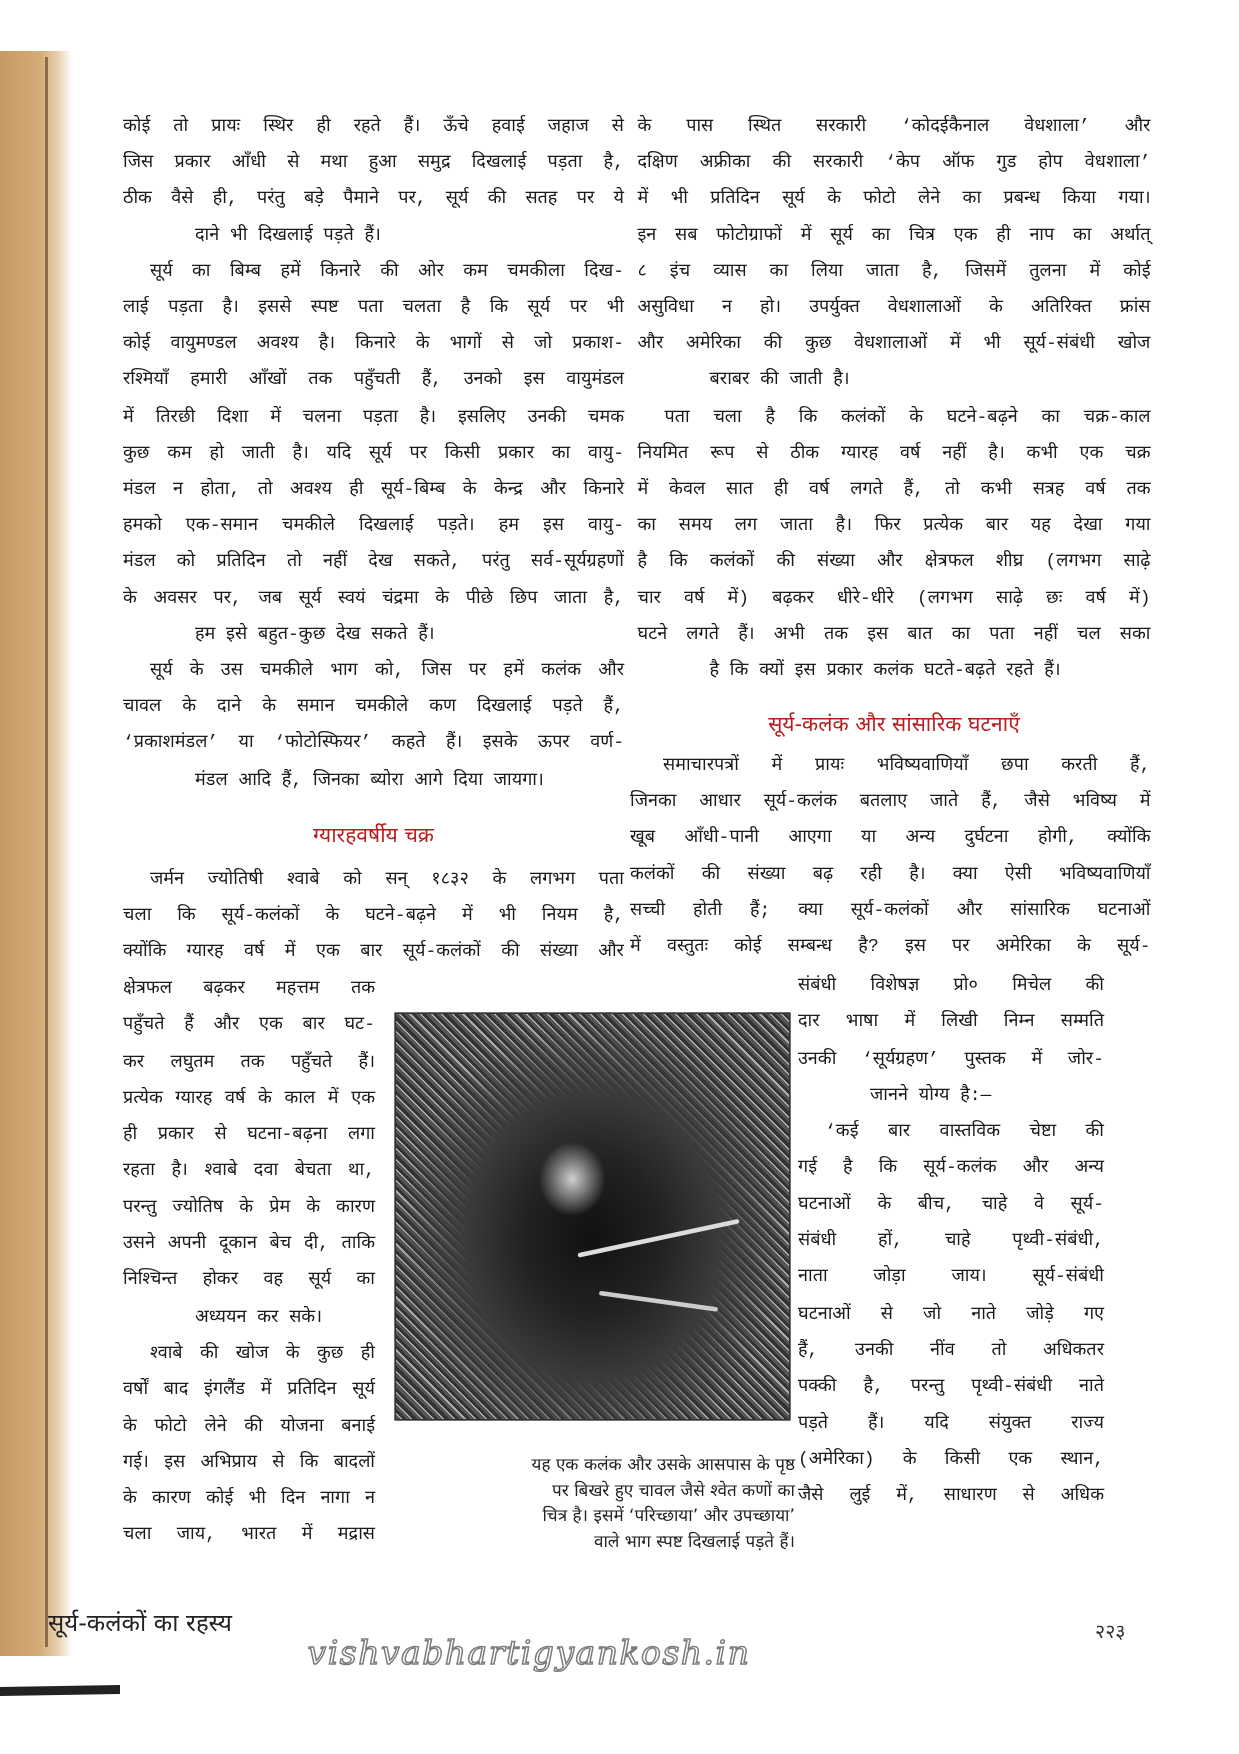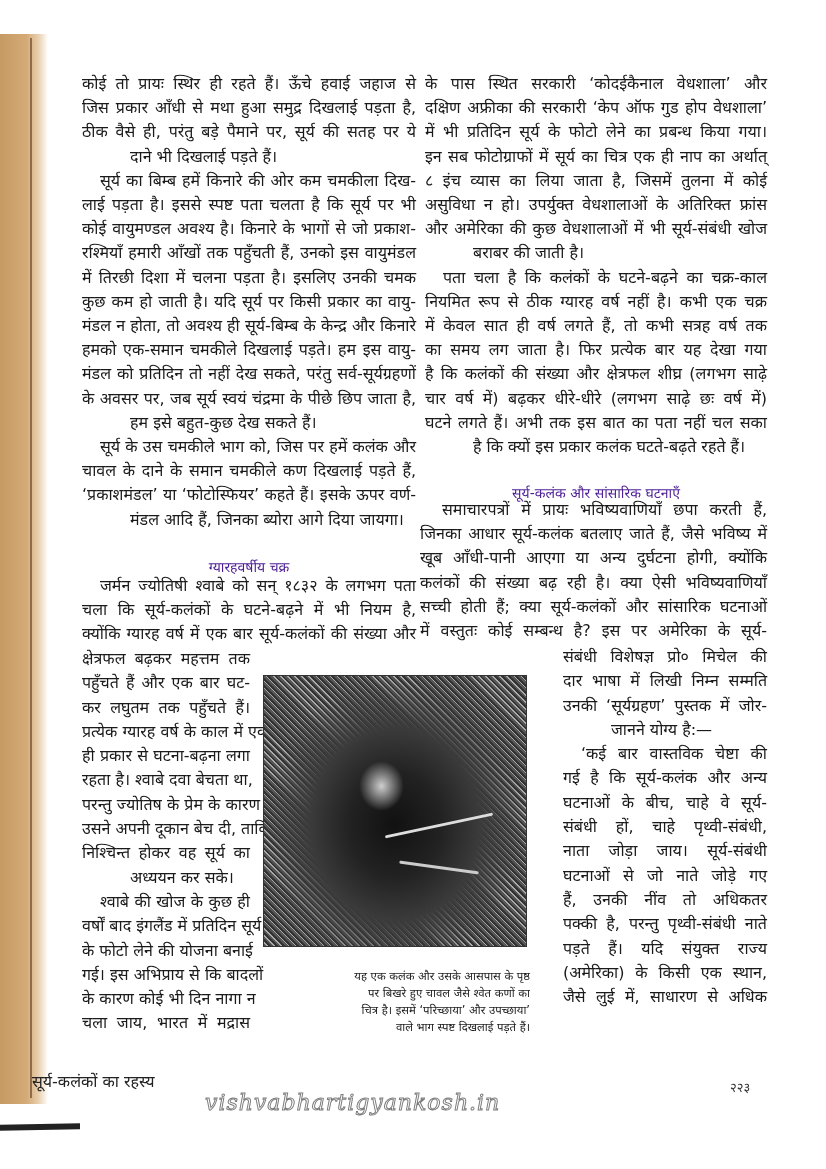--- a/index.html
+++ b/index.html
@@ -14,27 +14,26 @@
     background: linear-gradient(90deg, #c69a63 0%, #d4aa76 55%, #e9cfae 80%, #ffffff 100%);
   }
   .spine-edge {
     position: absolute; left: 30px; top: 38px; width: 2px; height: 1060px;
     background: #5a3b1c; opacity: .6;
   }
   .spine-bottom {
     position: absolute; left: 0; top: 1124px; width: 80px; height: 6px;
     background: #222; transform: skewY(-1deg);
   }
-  .col { position: absolute; font-size: 16px; line-height: 24.2px; }
+  .col { position: absolute; font-size: 12px; line-height: 24.2px; font-family: Liberation Mono, monospace; }
   .line { display: block; white-space: nowrap; text-align: justify; text-align-last: justify; }
   .line.last { text-align-last: left; margin-left: 48px; }
   .heading {
-    position: absolute; font-size: 14px; text-align: center; color: #4c1d95;
+    position: absolute; font-size: 14px; text-align: center; color: #b91c1c;
     font-family: "DejaVu Sans", sans-serif;
-    margin-top: 11px;
   }
   .figure {
     position: absolute; left: 263px; top: 675px; width: 262px; height: 270px;
     background:
       radial-gradient(ellipse at 50% 55%, #111 0%, #222 25%, #3a3a3a 45%, rgba(0,0,0,0) 70%),
       repeating-linear-gradient(45deg, #555 0 2px, #aaa 2px 3px, #333 3px 5px),
       #666;
     border: 1px solid #333;
   }
   .figure .streak1 {
@@ -158,21 +157,21 @@
 
 <div class="col" style="left:420px; top:498px; width:347px;">
   <span class="line" style="padding-left:22px">समाचारपत्रों में प्रायः भविष्यवाणियाँ छपा करती हैं,</span>
   <span class="line">जिनका आधार सूर्य-कलंक बतलाए जाते हैं, जैसे भविष्य में</span>
   <span class="line">खूब आँधी-पानी आएगा या अन्य दुर्घटना होगी, क्योंकि</span>
   <span class="line">कलंकों की संख्या बढ़ रही है। क्या ऐसी भविष्यवाणियाँ</span>
   <span class="line">सच्ची होती हैं; क्या सूर्य-कलंकों और सांसारिक घटनाओं</span>
   <span class="line">में वस्तुतः कोई सम्बन्ध है? इस पर अमेरिका के सूर्य-</span>
 </div>
 
-<div class="col" style="left:563px; top:645px; width:204px; line-height:24.3px;">
+<div class="col" style="left:532px; top:645px; width:204px; line-height:24.3px;">
   <span class="line">संबंधी विशेषज्ञ प्रो० मिचेल की</span>
   <span class="line">दार भाषा में लिखी निम्न सम्मति</span>
   <span class="line">उनकी ‘सूर्यग्रहण’ पुस्तक में जोर-</span>
   <span class="line last">जानने योग्य है:—</span>
   <span class="line" style="padding-left:18px">‘कई बार वास्तविक चेष्टा की</span>
   <span class="line">गई है कि सूर्य-कलंक और अन्य</span>
   <span class="line">घटनाओं के बीच, चाहे वे सूर्य-</span>
   <span class="line">संबंधी हों, चाहे पृथ्वी-संबंधी,</span>
   <span class="line">नाता जोड़ा जाय। सूर्य-संबंधी</span>
   <span class="line">घटनाओं से जो नाते जोड़े गए</span>

